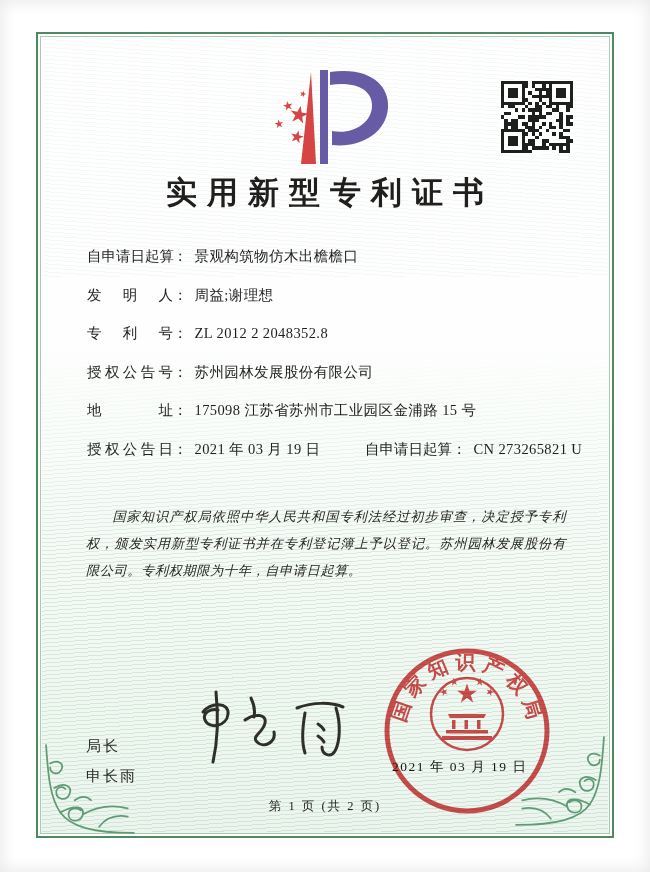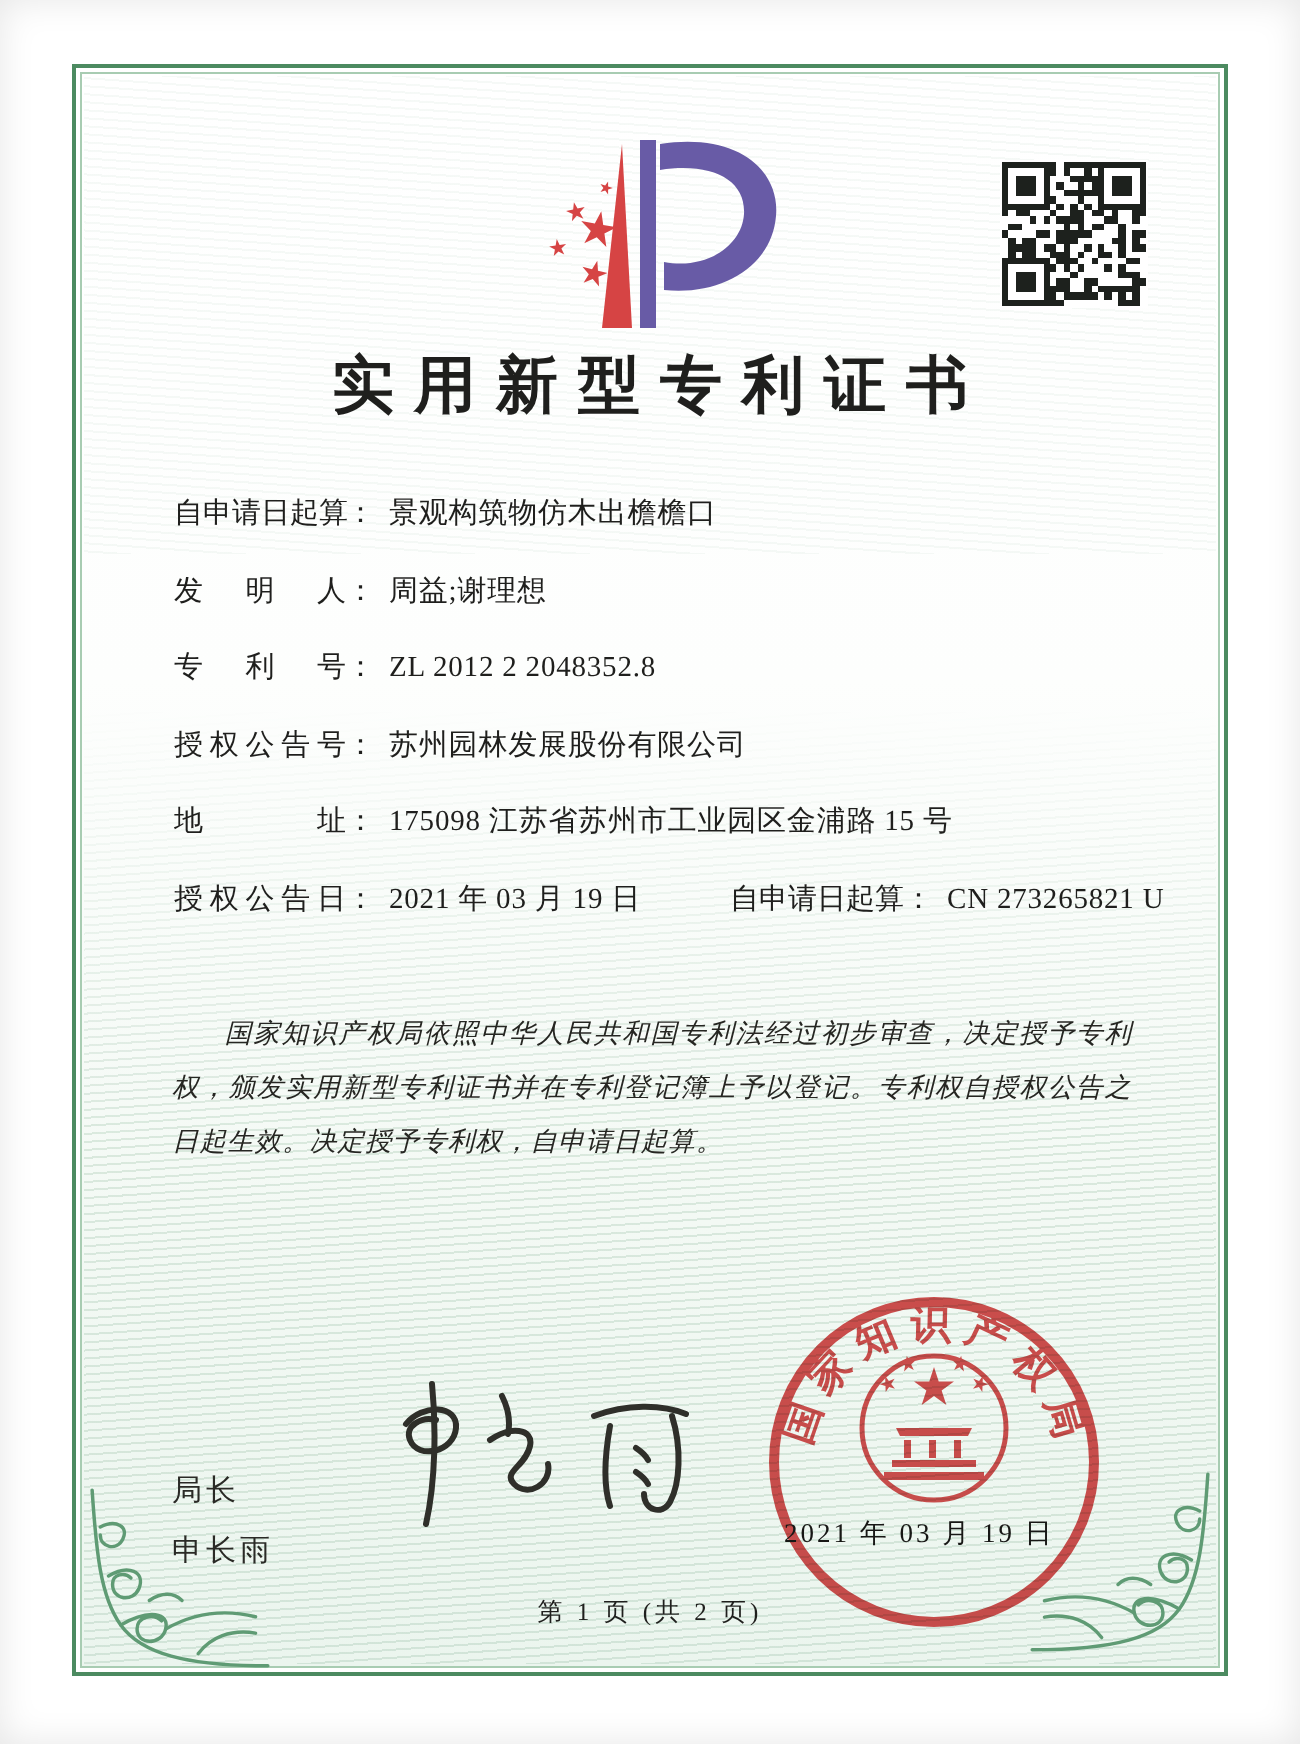--- a/index.html
+++ b/index.html
@@ -564,21 +564,21 @@
     <div class="f-row">
       <span class="f-label">地址</span><span class="f-colon">：</span><span class="f-value">175098 江苏省苏州市工业园区金浦路 15 号</span>
     </div>
     <div class="f-row">
       <span class="f-label">授权公告日</span><span class="f-colon">：</span><span class="f-value">2021 年 03 月 19 日</span>
       <span class="grant-pair"><span>自申请日起算</span><span>：</span><span class="f-value">CN 273265821 U</span></span>
     </div>
   </div>
 
   <div class="paras">
-    <p>国家知识产权局依照中华人民共和国专利法经过初步审查，决定授予专利权，颁发实用新型专利证书并在专利登记簿上予以登记。专利权自授权公告之日起生效。决定授予专利权，自申请日起算。</p>
+    <p>国家知识产权局依照中华人民共和国专利法经过初步审查，决定授予专利权，颁发实用新型专利证书并在专利登记簿上予以登记。苏州园林发展股份有限公司。专利权期限为十年，自申请日起算。</p>
   </div>
 
   <div class="director">
     <div>局长</div>
     <div>申长雨</div>
   </div>
 
   <svg class="sig" viewBox="0 0 170 86" fill="none" stroke="#2f2f2a" stroke-width="3" stroke-linecap="round">
     <path d="M18,26 C26,16 44,16 43,28 C42,40 24,44 20,34 C17,27 26,22 33,24"></path>
     <path d="M31,6 C33,26 33,54 28,76"></path>

